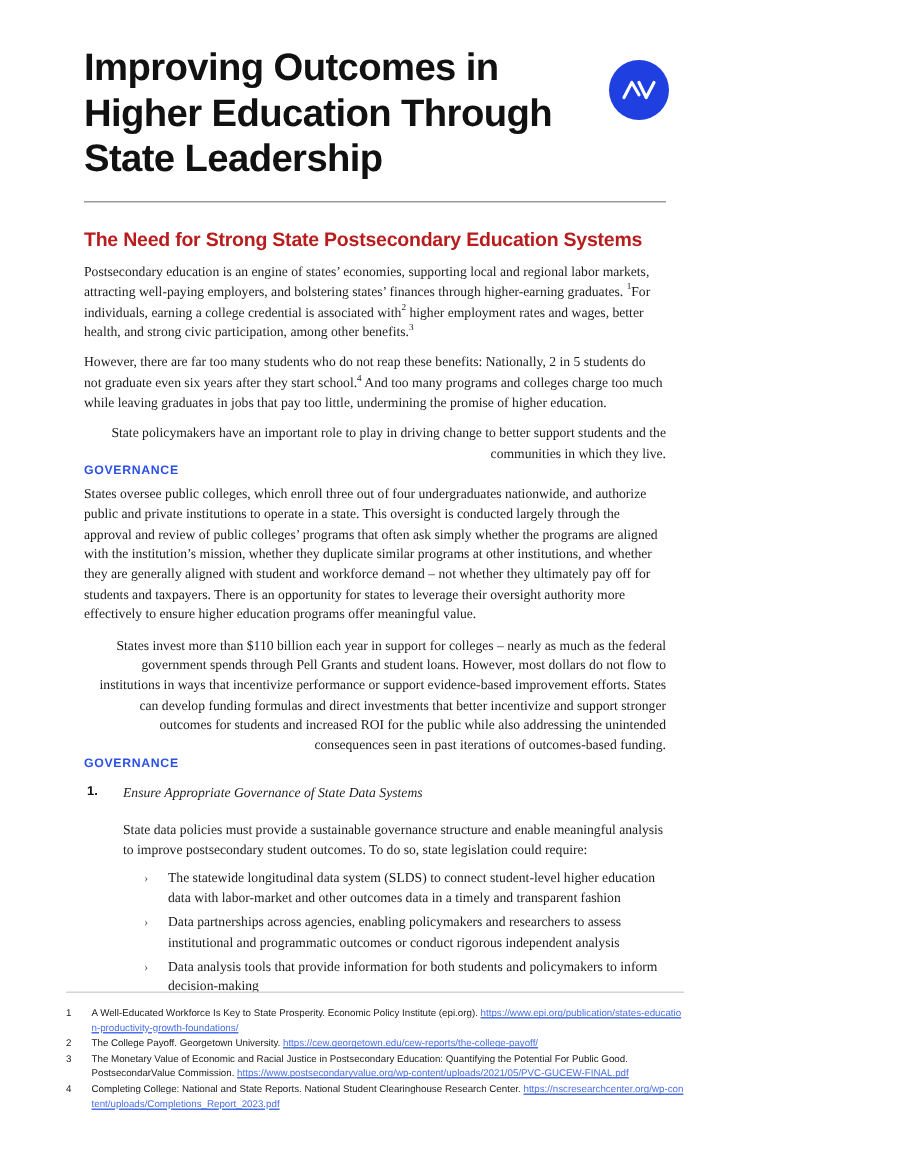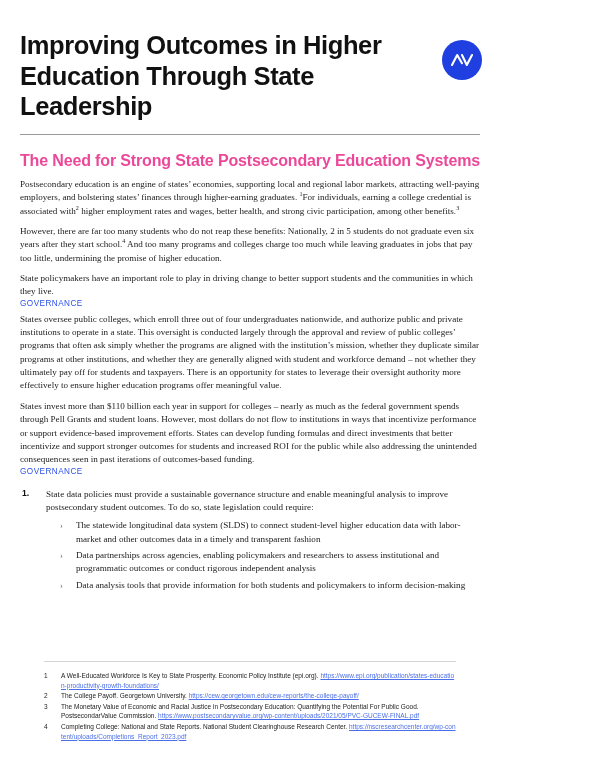--- a/index.html
+++ b/index.html
@@ -14,21 +14,21 @@
     font-family: "Liberation Serif", serif;
     color: #1a1a1a;
     -webkit-font-smoothing: antialiased;
   }
 
   .page {
     position: relative;
     width: 500px;
     height: 776px;
     box-sizing: border-box;
-    padding: 0 20px;
+    padding: 0 56px;
     background: #ffffff;
   }
 
   
   .header {
     padding-top: 30px;
     display: flex;
     align-items: flex-start;
     justify-content: space-between;
   }
@@ -62,44 +62,44 @@
     margin: 12px 0 0 0;
   }
 
   
   .body-content {
     padding-top: 17px;
   }
   h2.section {
     font-family: "Liberation Sans", sans-serif;
     font-weight: bold;
-    font-size: 16px;
+    font-size: 13px;
     letter-spacing: -0.15px;
-    color: #ec4899;
+    color: #b91c1c;
     margin: 0 0 8px 0;
   }
   h2.section.spaced { margin-top: 17px; }
 
   h3.kicker {
     font-family: "Liberation Sans", sans-serif;
-    font-weight: normal;
+    font-weight: bold;
     font-size: 8.2px;
     letter-spacing: 0.45px;
     color: #2b50e8;
     margin: 0 0 5px 0;
   }
 
   p.para {
     font-size: 9.1px;
     line-height: 1.47;
     margin: 0 0 7px 0;
     text-align: left;
     color: #1b1b1b;
   }
-  p.para:last-child { margin-bottom: 0; }
+  p.para:last-child { margin-bottom: 0; text-align: right; }
   sup {
     font-size: 6.1px;
     vertical-align: super;
     line-height: 0;
   }
 
   
   ol.policy-list {
     list-style: none;
     margin: 9px 0 0 0;
@@ -222,20 +222,21 @@
     <div id="challenge-blocks">
         <h3 class="kicker">GOVERNANCE</h3>
         <p class="para">States oversee public colleges, which enroll three out of four undergraduates nationwide, and authorize public and private institutions to operate in a state. This oversight is conducted largely through the approval and review of public colleges’ programs that often ask simply whether the programs are aligned with the institution’s mission, whether they duplicate similar programs at other institutions, and whether they are generally aligned with student and workforce demand – not whether they ultimately pay off for students and taxpayers. There is an opportunity for states to leverage their oversight authority more effectively to ensure higher education programs offer meaningful value.</p>
         <p class="para">States invest more than $110 billion each year in support for colleges – nearly as much as the federal government spends through Pell Grants and student loans. However, most dollars do not flow to institutions in ways that incentivize performance or support evidence-based improvement efforts. States can develop funding formulas and direct investments that better incentivize and support stronger outcomes for students and increased ROI for the public while also addressing the unintended consequences seen in past iterations of outcomes-based funding.</p>
       </div>
 
     <h3 class="kicker">GOVERNANCE</h3>
     <ol class="policy-list" id="policy-list">
         <li>
           <span class="li-num">1.</span>
+          <p class="li-title">Ensure Appropriate Governance of State Data Systems</p>
           <p class="li-body">State data policies must provide a sustainable governance structure and enable meaningful analysis to improve postsecondary student outcomes. To do so, state legislation could require:</p>
           <ul class="sub-bullets">
             <li><span class="chev">›</span>The statewide longitudinal data system (SLDS) to connect student-level higher education data with labor-market and other outcomes data in a timely and transparent fashion</li>
             <li><span class="chev">›</span>Data partnerships across agencies, enabling policymakers and researchers to assess institutional and programmatic outcomes or conduct rigorous independent analysis</li>
             <li><span class="chev">›</span>Data analysis tools that provide information for both students and policymakers to inform decision-making</li>
           </ul>
         </li>
       </ol>
 
   </div>

